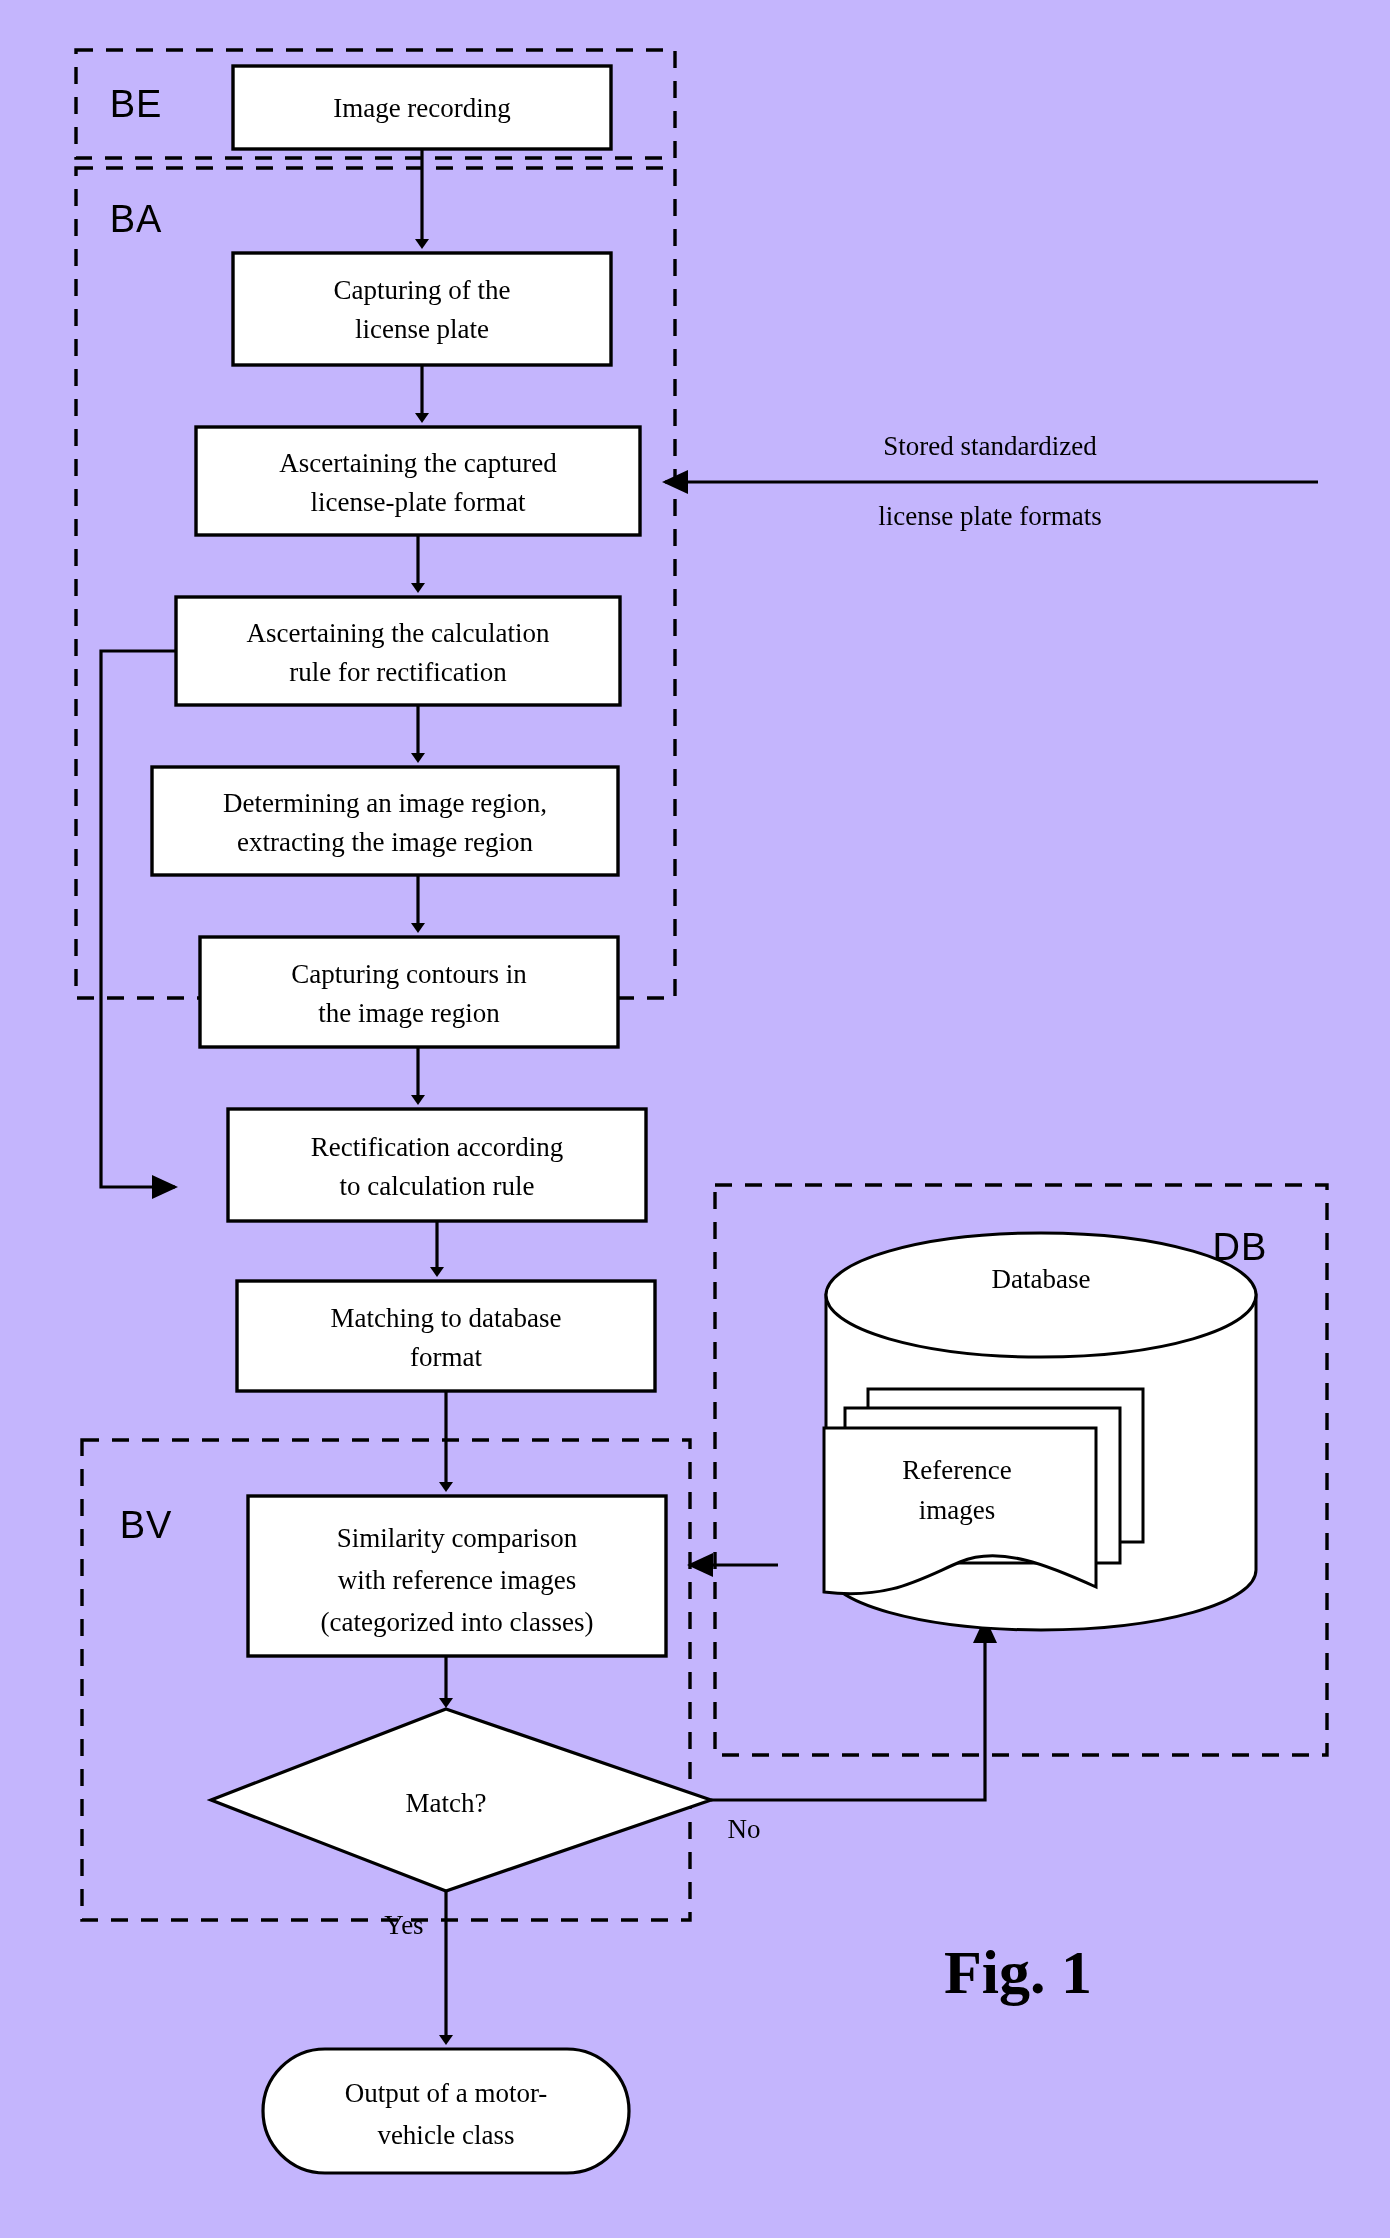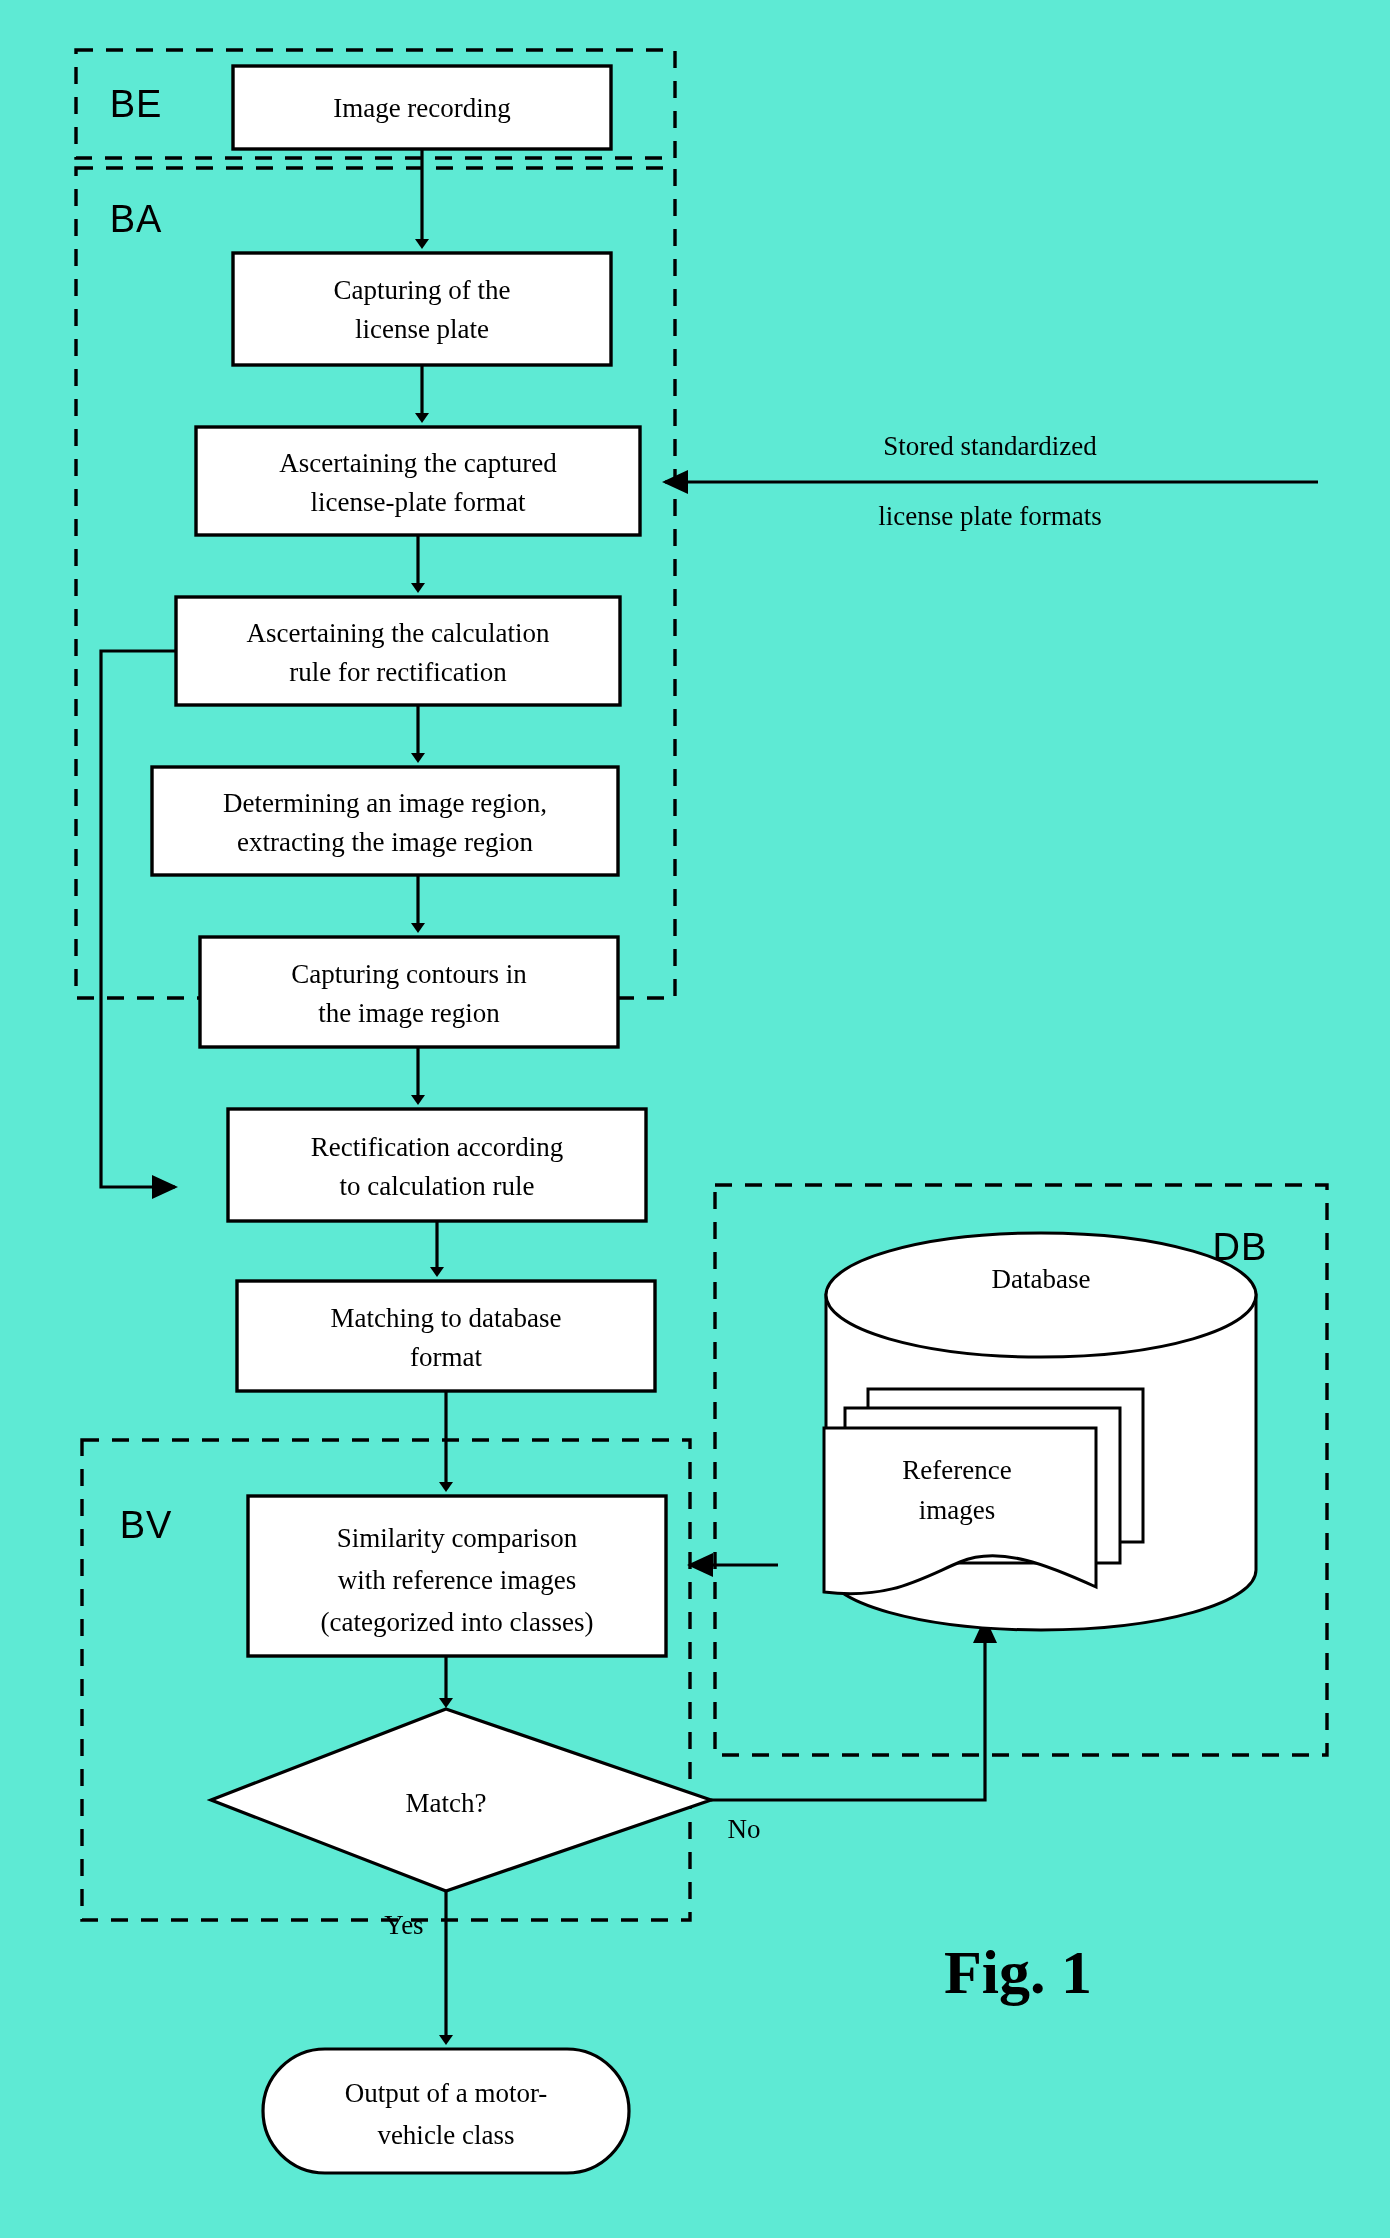--- a/index.html
+++ b/index.html
@@ -4,21 +4,21 @@
 <style>
   html,body{margin:0;padding:0;background:#ffffff;}
   body{
     font-family:"Liberation Serif", serif;
     color:#000;
   }
   #page{
     position:relative;
     width:1390px;
     height:2238px;
-    background:#5eead4;
+    background:#c4b5fd;
     overflow:hidden;
   }
   svg#diagram{
     position:absolute;
     left:0; top:0;
     width:1390px;
     height:2238px;
   }
   .boxtext{
     font-family:"Liberation Serif", serif;

